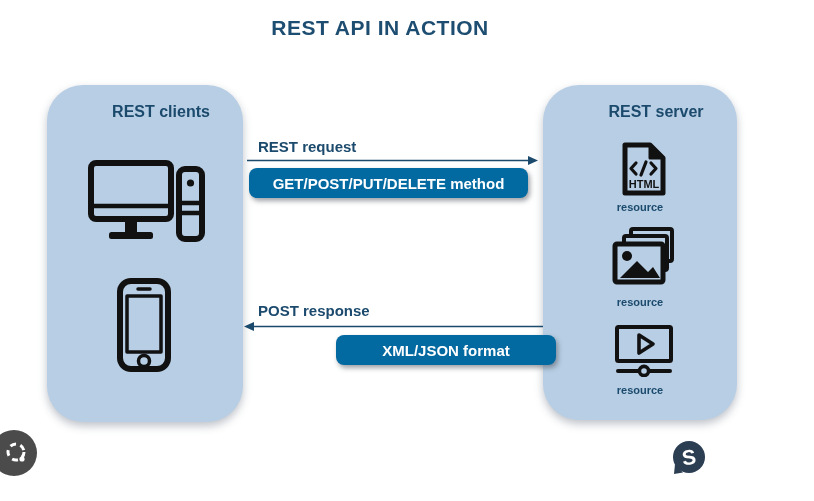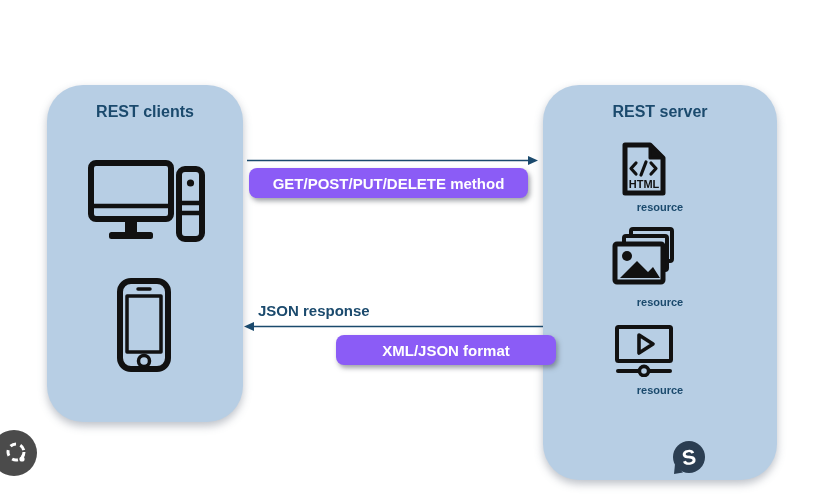--- a/index.html
+++ b/index.html
@@ -12,56 +12,57 @@
     position:absolute; left:200px; top:16px; width:360px;
     text-align:center; font-size:21px; font-weight:bold;
     letter-spacing:0.5px; color:#1d4d70;
   }
   .panel {
     position:absolute; top:85px; width:196px; height:337px;
     background:#b7cee4; border-radius:36px;
     box-shadow:0 4px 8px rgba(110,120,135,0.45);
   }
   .panel.left  { left:47px; }
-  .panel.right { left:543px; width:194px; height:395px;padding-left:40px; }
+  .panel.right { left:543px; width:194px; height:335px; }
   .panel-title {
-    position:absolute; top:18px; left:0; width:100%;
+    position:absolute; top:18px; left:16px; width:100%;
     text-align:center; font-size:16px; font-weight:bold; color:#1b4a6d;
   }
   .abs { position:absolute; }
   .resource-label {
     position:absolute; left:0; width:100%; text-align:center;
     font-size:11px; font-weight:bold; color:#1b4a6d;
   }
   .flow-label {
     position:absolute; font-size:15px; font-weight:bold; color:#1b4a6d;
     white-space:nowrap;
   }
   .badge {
-    position:absolute; height:30px; background:#8b5cf6; border-radius:8px;
+    position:absolute; height:30px; background:#0369a1; border-radius:8px;
     color:#ffffff; font-size:15px; font-weight:bold;
     display:flex; align-items:center; justify-content:center;
     box-shadow:2px 3px 5px rgba(80,85,95,0.55);
     white-space:nowrap;
   }
   #arrow-layer { position:absolute; left:0; top:0; pointer-events:none; }
   .logo-text {
     position:absolute; left:712px; top:446px;
     font-size:23px; font-weight:bold; letter-spacing:0.2px; color:#2b3e52;
   }
   .screenshot-tool {
     position:absolute; left:-9px; top:430px; width:46px; height:46px;
     border-radius:50%; background:#4b4b4b;
   }
 </style>
 </head>
 <body>
 
 <div id="stage">
 
+  <div class="page-title">REST API IN ACTION</div>
 
   <div class="panel left">
     <div class="panel-title">REST clients</div>
 
     <svg class="abs" style="left:40px; top:74px;" width="118" height="84" viewBox="0 0 118 84">
       <g fill="none" stroke="#111111" stroke-width="6" stroke-linecap="round" stroke-linejoin="round">
         <rect x="4" y="4" width="80" height="56" rx="5"></rect>
         <line x1="7" y1="47" x2="81" y2="47" stroke-width="4.5"></line>
         <rect x="92" y="10" width="23" height="70" rx="6"></rect>
         <line x1="94" y1="44" x2="113" y2="44" stroke-width="4.5"></line>
@@ -121,23 +122,24 @@
     <g>
       <line x1="247" y1="160.5" x2="530" y2="160.5" stroke="#1b4a6d" stroke-width="1.6"></line>
       <polygon points="538,160.5 528,156 528,165" fill="#1b4a6d"></polygon>
     </g>
     <g>
       <line x1="252" y1="326.5" x2="543" y2="326.5" stroke="#1b4a6d" stroke-width="1.6"></line>
       <polygon points="244,326.5 254,322 254,331" fill="#1b4a6d"></polygon>
     </g>
   </svg>
 
+  <div class="flow-label" style="left:258px; top:138px;">REST request</div>
   <div class="badge" style="left:249px; top:168px; width:279px;">GET/POST/PUT/DELETE method</div>
 
-  <div class="flow-label" style="left:258px; top:302px;">JSON response</div>
+  <div class="flow-label" style="left:258px; top:302px;">POST response</div>
   <div class="badge" style="left:320px; top:335px; width:220px;margin-left:16px;">XML/JSON format</div>
 
   <div class="screenshot-tool">
     <svg width="46" height="46" viewBox="0 0 46 46">
       <circle cx="25" cy="22" r="8" fill="none" stroke="#ffffff" stroke-width="3" stroke-dasharray="6 4.5"></circle>
       <circle cx="31" cy="29" r="2.6" fill="#ffffff"></circle>
     </svg>
   </div>
 
   <svg class="abs" style="left:671px; top:440px;" width="36" height="36" viewBox="0 0 36 36">

